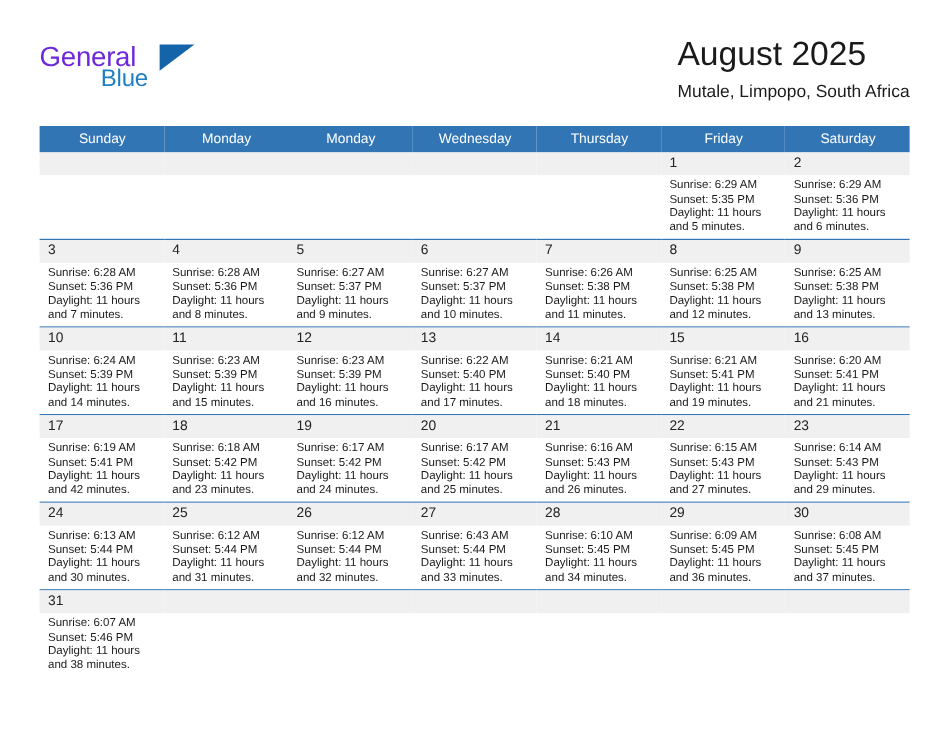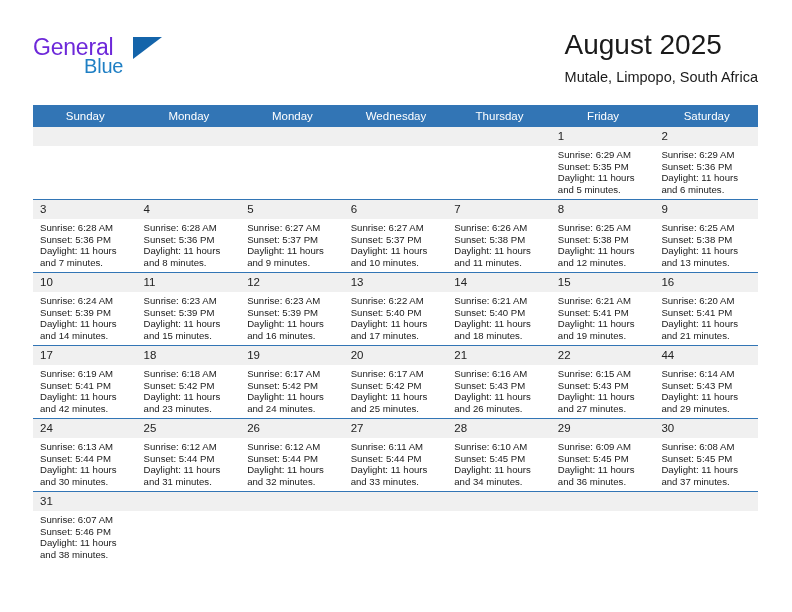--- a/index.html
+++ b/index.html
@@ -450,21 +450,21 @@
               <div class="lines">
                 <div>Sunrise: 6:15 AM</div>
                 <div>Sunset: 5:43 PM</div>
                 <div>Daylight: 11 hours</div>
                 <div>and 27 minutes.</div>
               </div>
             </div>
           </td>
           <td>
             <div class="daycell filled">
-              <div class="daynum">44</div>
+              <div class="daynum">23</div>
               <div class="lines">
                 <div>Sunrise: 6:14 AM</div>
                 <div>Sunset: 5:43 PM</div>
                 <div>Daylight: 11 hours</div>
                 <div>and 29 minutes.</div>
               </div>
             </div>
           </td>
         </tr>
         <tr class="week-row">
@@ -498,21 +498,21 @@
                 <div>Sunset: 5:44 PM</div>
                 <div>Daylight: 11 hours</div>
                 <div>and 32 minutes.</div>
               </div>
             </div>
           </td>
           <td>
             <div class="daycell filled">
               <div class="daynum">27</div>
               <div class="lines">
-                <div>Sunrise: 6:11 AM</div>
+                <div>Sunrise: 6:43 AM</div>
                 <div>Sunset: 5:44 PM</div>
                 <div>Daylight: 11 hours</div>
                 <div>and 33 minutes.</div>
               </div>
             </div>
           </td>
           <td>
             <div class="daycell filled">
               <div class="daynum">28</div>
               <div class="lines">

